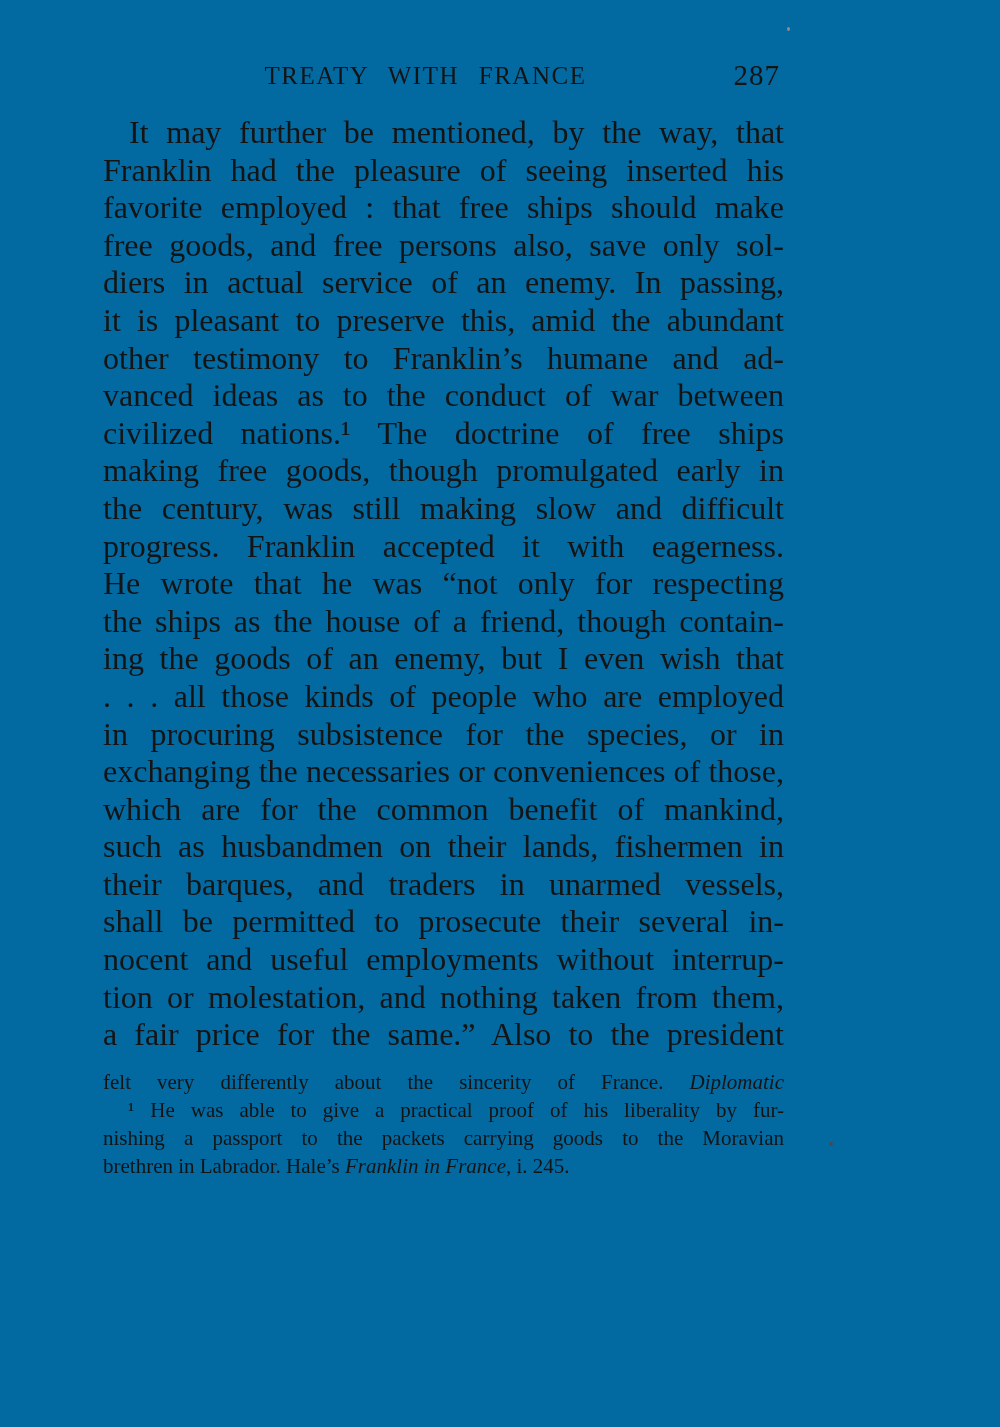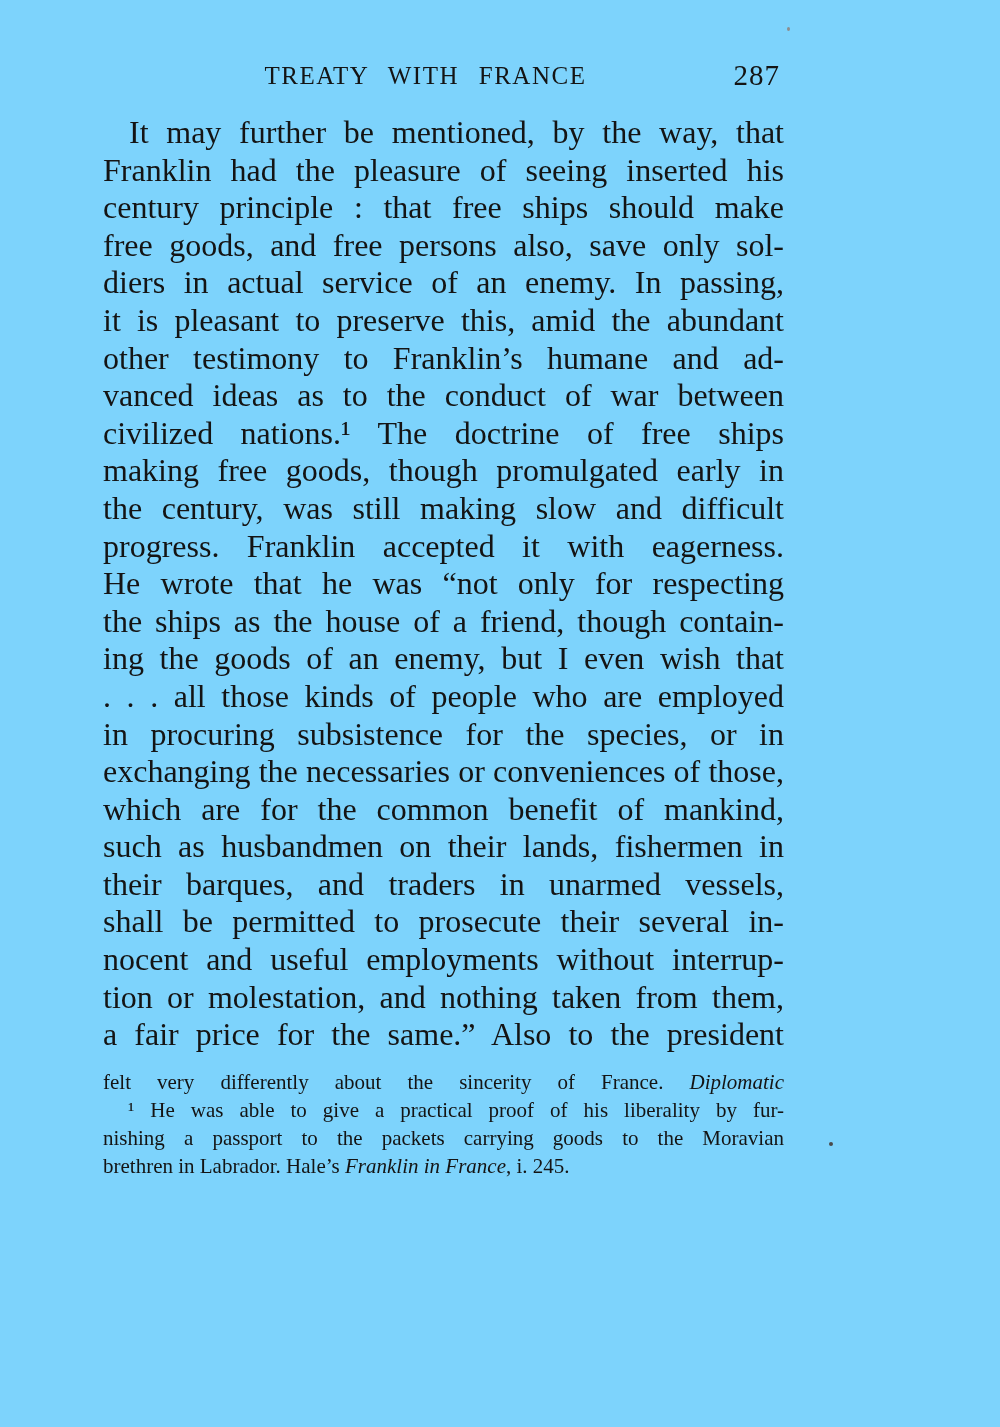--- a/index.html
+++ b/index.html
@@ -1,19 +1,19 @@
 <!DOCTYPE html>
 <html><head>
 <meta charset="utf-8">
 <style>
   html, body { margin:0; padding:0; background:#ffffff; }
   .page {
     position:relative;
     width:1000px; height:1427px;
-    background:#7dd3fc;
+    background:#0369a1;
     color:#141414;
     font-family:"Liberation Serif", serif;
     overflow:hidden;
   }
   
   .running-head {
     position:absolute; left:103px; top:62px; width:681px;
     font-size:25px; letter-spacing:1.5px; word-spacing:12px;
     text-align:center; white-space:nowrap;
   }
@@ -52,21 +52,21 @@
 <div class="page">
 
   <div class="running-head">
     <span class="head-title">TREATY WITH FRANCE</span>
     <span class="head-page">287</span>
   </div>
 
   <div class="body-block">
     <div class="line indent">It may further be mentioned, by the way, that</div>
     <div class="line">Franklin had the pleasure of seeing inserted his</div>
-    <div class="line">century principle : that free ships should make</div>
+    <div class="line">favorite employed : that free ships should make</div>
     <div class="line">free goods, and free persons also, save only sol-</div>
     <div class="line">diers in actual service of an enemy.  In passing,</div>
     <div class="line">it is pleasant to preserve this, amid the abundant</div>
     <div class="line">other testimony to Franklin’s humane and ad-</div>
     <div class="line">vanced ideas as to the conduct of war between</div>
     <div class="line">civilized nations.¹  The doctrine of free ships</div>
     <div class="line">making free goods, though promulgated early in</div>
     <div class="line">the century, was still making slow and difficult</div>
     <div class="line">progress.  Franklin accepted it with eagerness.</div>
     <div class="line">He wrote that he was “not only for respecting</div>

